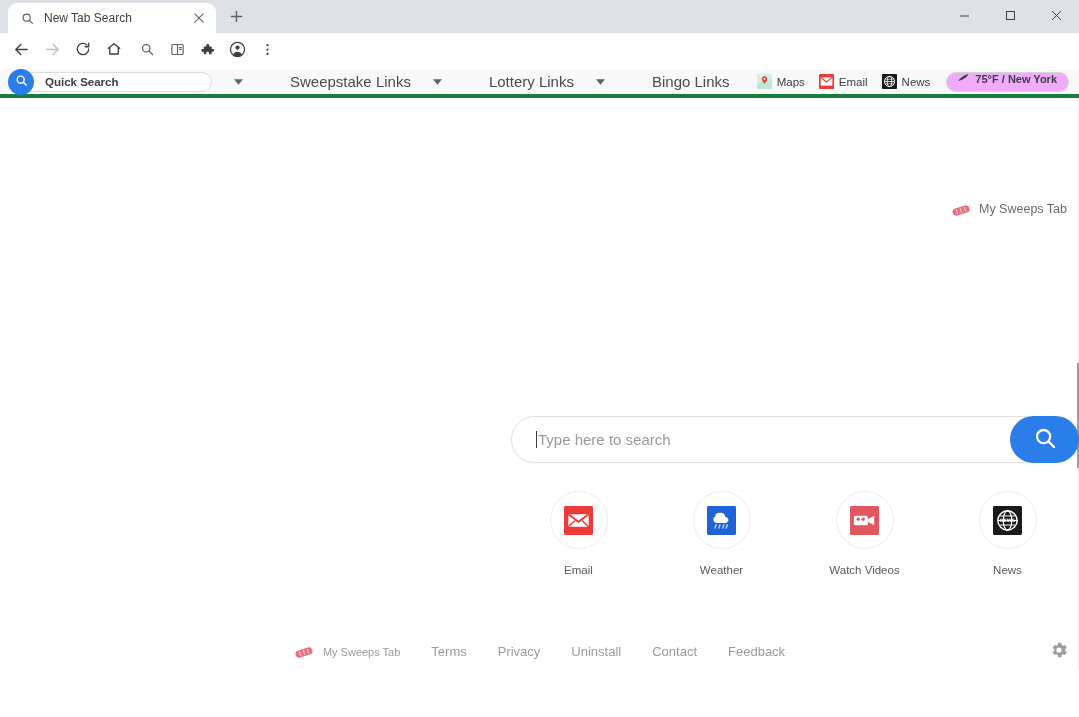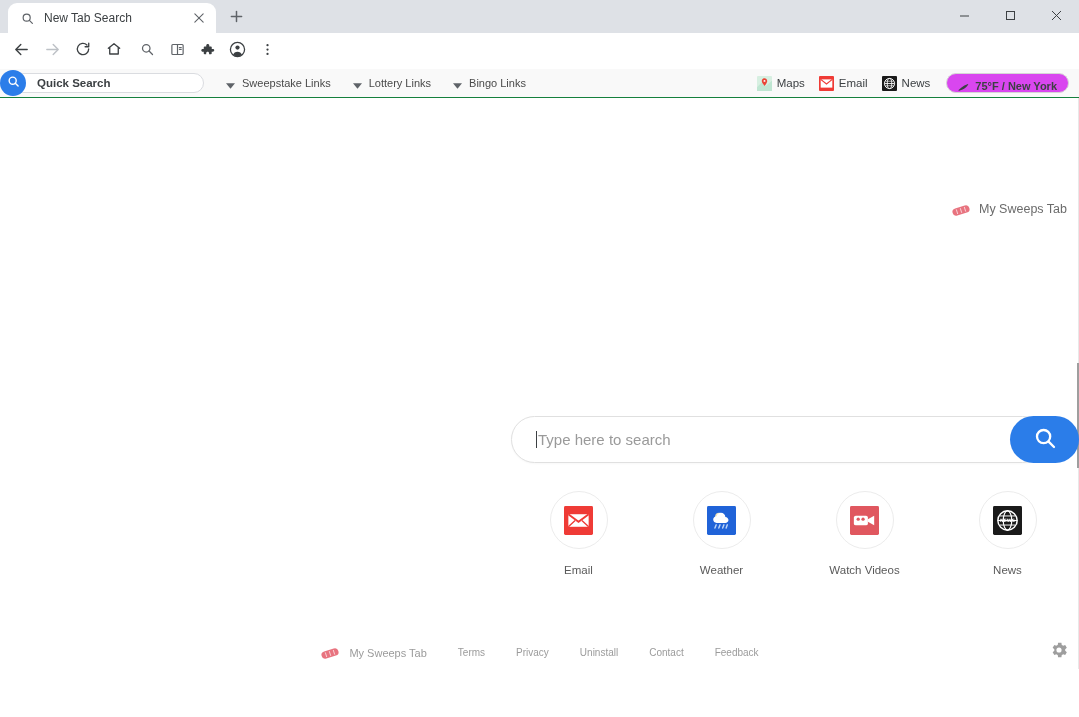--- a/index.html
+++ b/index.html
@@ -45,45 +45,45 @@
   .nav-btn { width: 28px; height: 28px; display:flex; align-items:center; justify-content:center; border-radius:50%; margin-right:3px; }
   .omnibox {
     flex: 1; height: 28px; background: #f1f3f4; border-radius: 14px;
     display: flex; align-items: center; padding: 0 12px; margin: 0 6px 0 5px;
   }
   .omnibox-text { font-size: 13px; color: #5f6368; margin-left: 10px; }
   .tool-icon { width: 28px; height: 28px; display:flex; align-items:center; justify-content:center; border-radius:50%; margin-left: 2px;}
 
   
   .ext-bar {
-    height: 29px; background: #f9f9f9; border-bottom: 1px solid #15803d;
-    display: flex; align-items: center; flex: 0 0 29px; 
+    height: 29px; background: #f9f9f9; border-bottom: 4px solid #15803d;
+    display: flex; align-items: center; flex: 0 0 29px; padding-left: 8px;
   }
   .qs-wrap { display: flex; align-items: center; }
   .qs-circle {
     width: 26px; height: 26px; border-radius: 50%; background: #2b7de9;
     display: flex; align-items: center; justify-content: center; flex: 0 0 26px;
     position: relative; z-index: 2;
   }
   .qs-input {
     width: 190px; height: 20px; background: #ffffff; border: 1px solid #dadce0;
     border-radius: 10px; margin-left: -12px; padding-left: 22px;
     display: flex; align-items: center; font-size: 11.5px; color: #3c4043; font-weight: bold;
   }
   .ext-link {
-    display: flex; align-items: flex-end; margin-left: 22px; font-size: 11px; color: #4a4a4a;
+    display: flex; align-items: center; margin-left: 22px; font-size: 15px; color: #4a4a4a; gap: 40px;
   }
   .caret { margin-right: 7px; display:inline-flex; }
   .ext-right { margin-left: auto; display: flex; align-items: center; padding-right: 10px; }
   .ext-item { display: flex; align-items: center; margin-left: 14px; font-size: 11.5px; color: #3c4043; }
   .ext-item .sq { width: 15px; height: 15px; margin-right: 5px; flex:0 0 15px; }
   .weather-pill {
-    display: flex; align-items: flex-end; border: 1px solid #d6d6d6; border-radius: 12px;
+    display: flex; align-items: flex-start; border: 1px solid #d6d6d6; border-radius: 12px;
     height: 20px; padding: 0 11px; margin-left: 16px; font-size: 11px; color: #3c4043; font-weight: bold;
-    background: #d946ef;
+    background: #f0abfc;
   }
   .weather-pill .wicon { margin-right: 6px; display:inline-flex; }
 
   
   .page { flex: 1; background: #ffffff; position: relative; overflow: hidden; }
   .page-scroll-track { position:absolute; right:0; top:0; width:1px; height:100%; background:#e8e8e8; }
   .page-scroll-thumb { position:absolute; right:0; top:265px; width:2px; height:105px; background:#9e9e9e; }
 
   .brand-top {
     position: absolute; top: 104px; right: 12px; display: flex; align-items: center;
@@ -117,21 +117,21 @@
   .sc-tile { width: 29px; height: 29px; display: flex; align-items: center; justify-content: center; }
   .sc-label { margin-top: 15px; font-size: 11.5px; color: #5a5a5a; }
 
   
   .footer {
     position: absolute; bottom: 10px; left: 0; right: 0;
     display: flex; align-items: center; justify-content: center;
   }
   .footer .ticket { margin-right: 9px; }
   .footer-brand { font-size: 11px; color: #9b9b9b; }
-  .footer-link { font-size: 10px; color: #9b9b9b; margin-left: 31px; }
+  .footer-link { font-size: 13px; color: #9b9b9b; margin-left: 31px; }
   .gear-btn { position: absolute; bottom: 9px; right: 10px; width: 20px; height: 20px; }
 </style>
 </head>
 <body>
 
 <div class="browser">
 
   <div class="tabstrip">
 
     <div class="tab">

